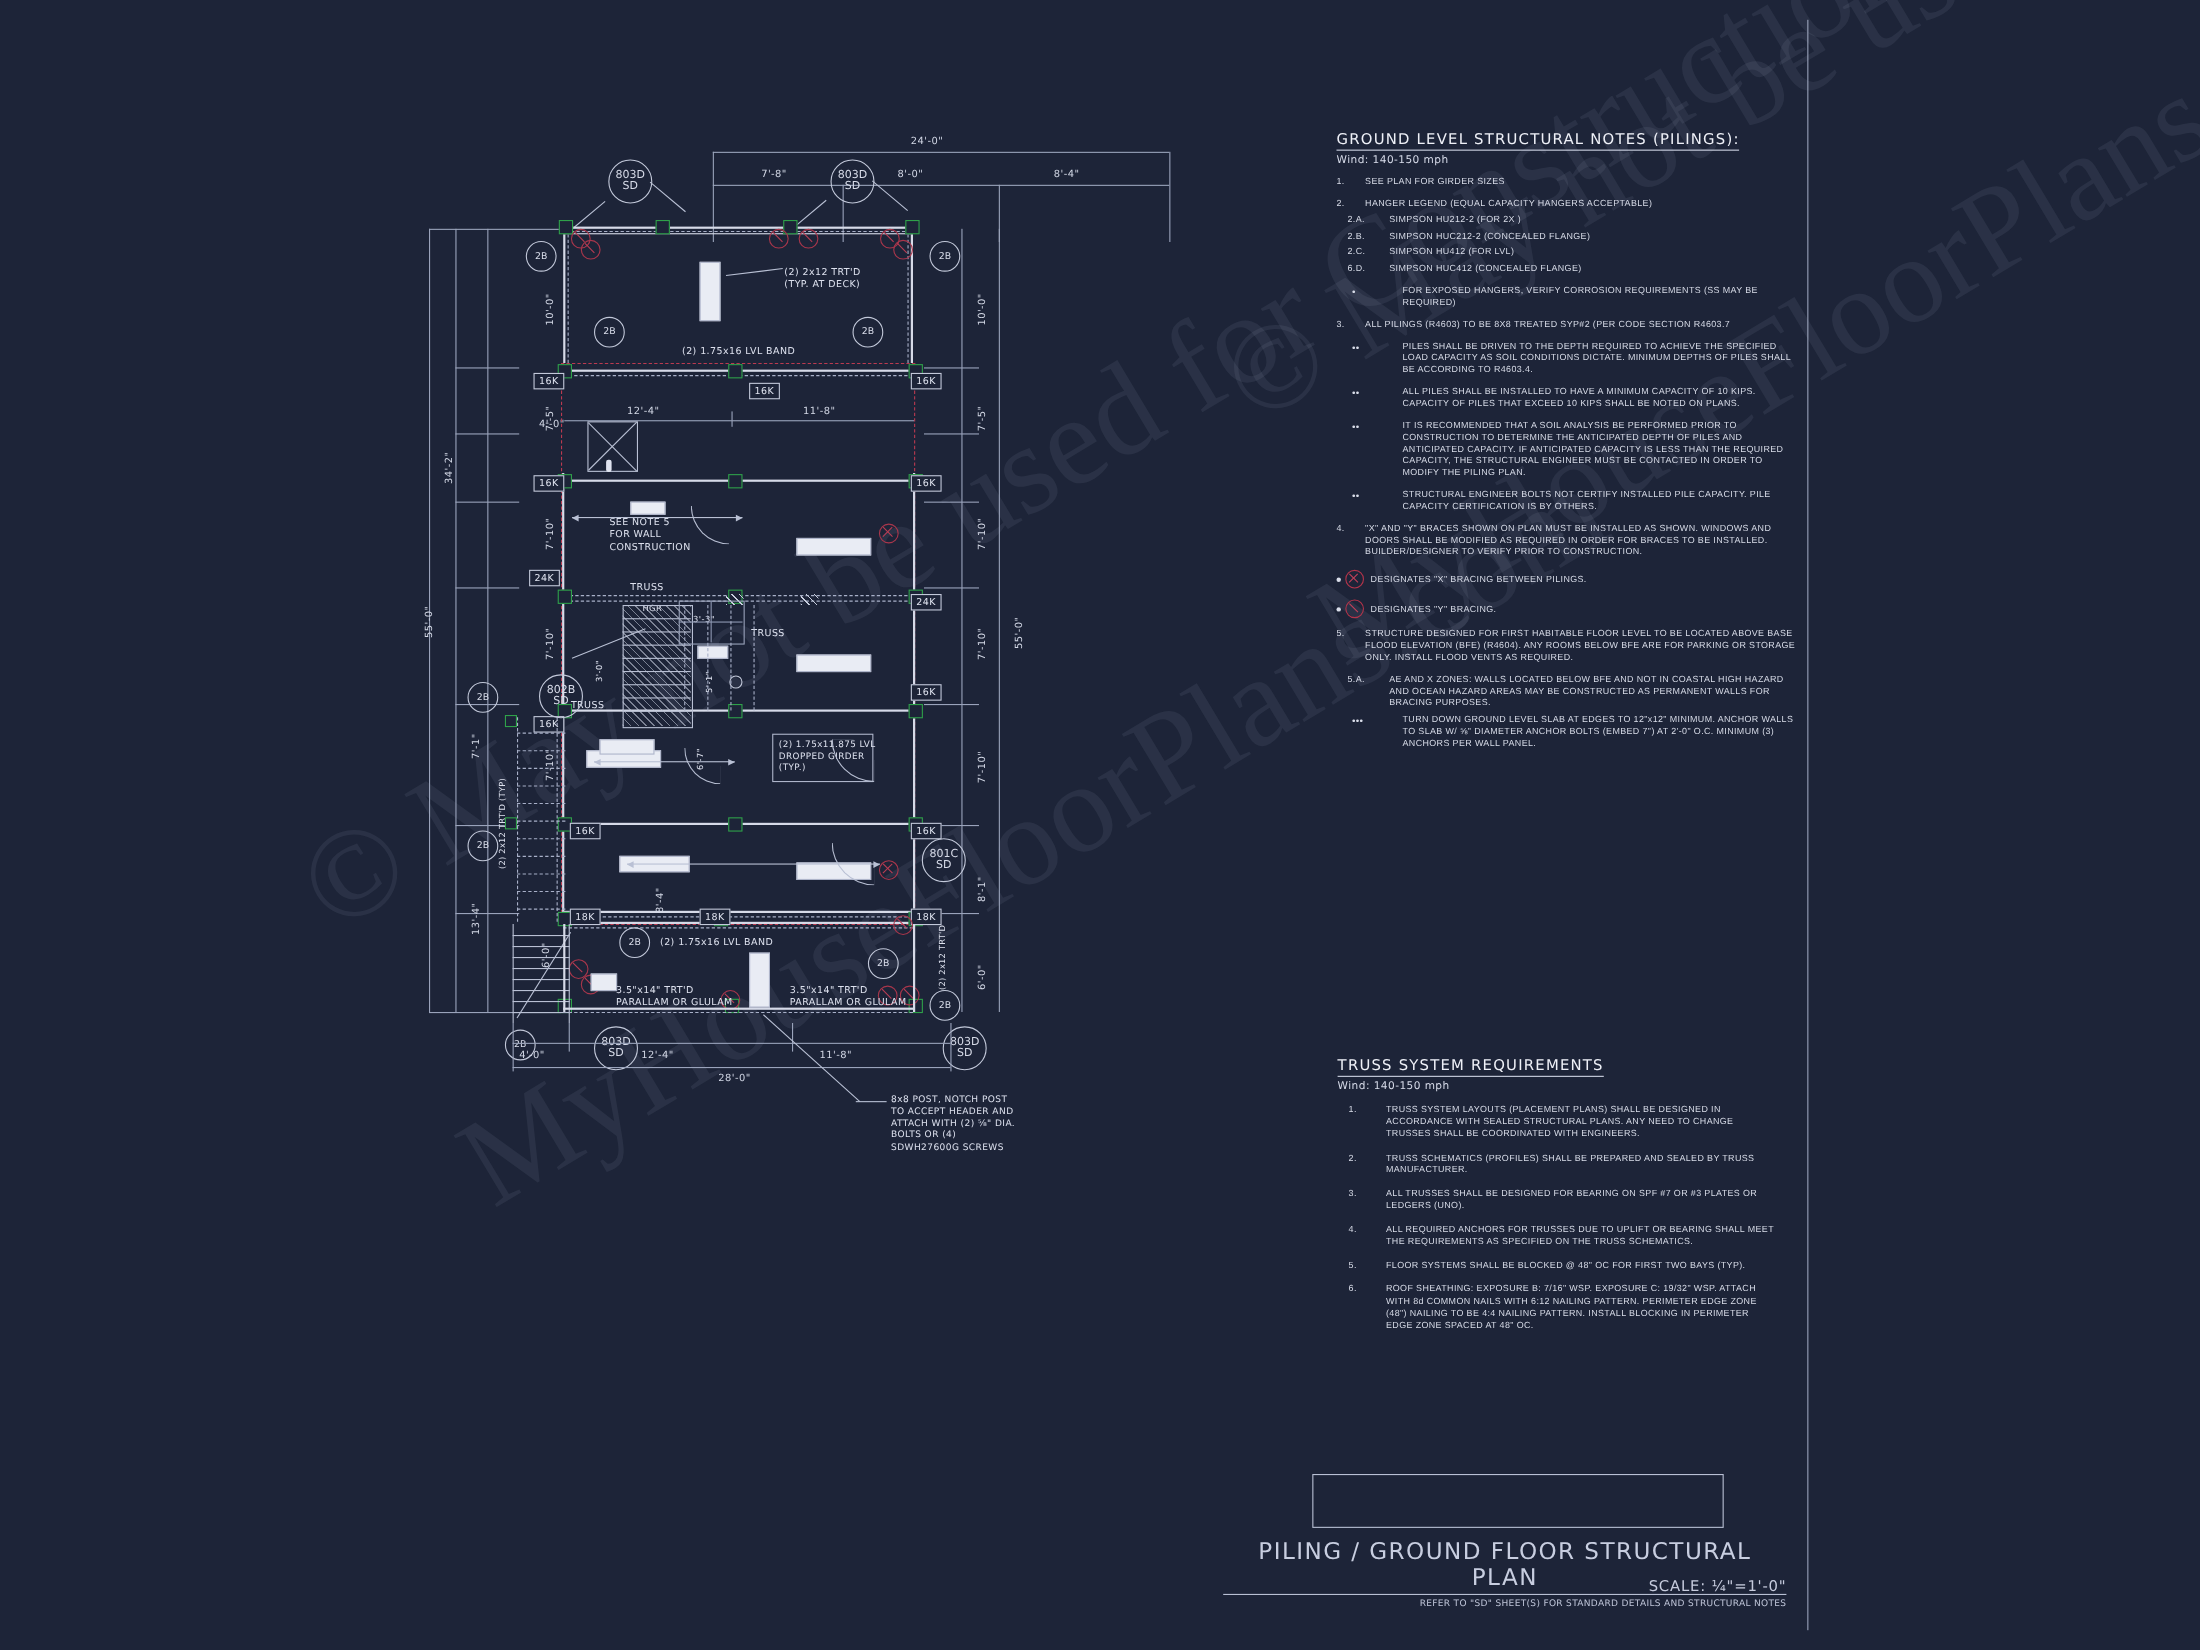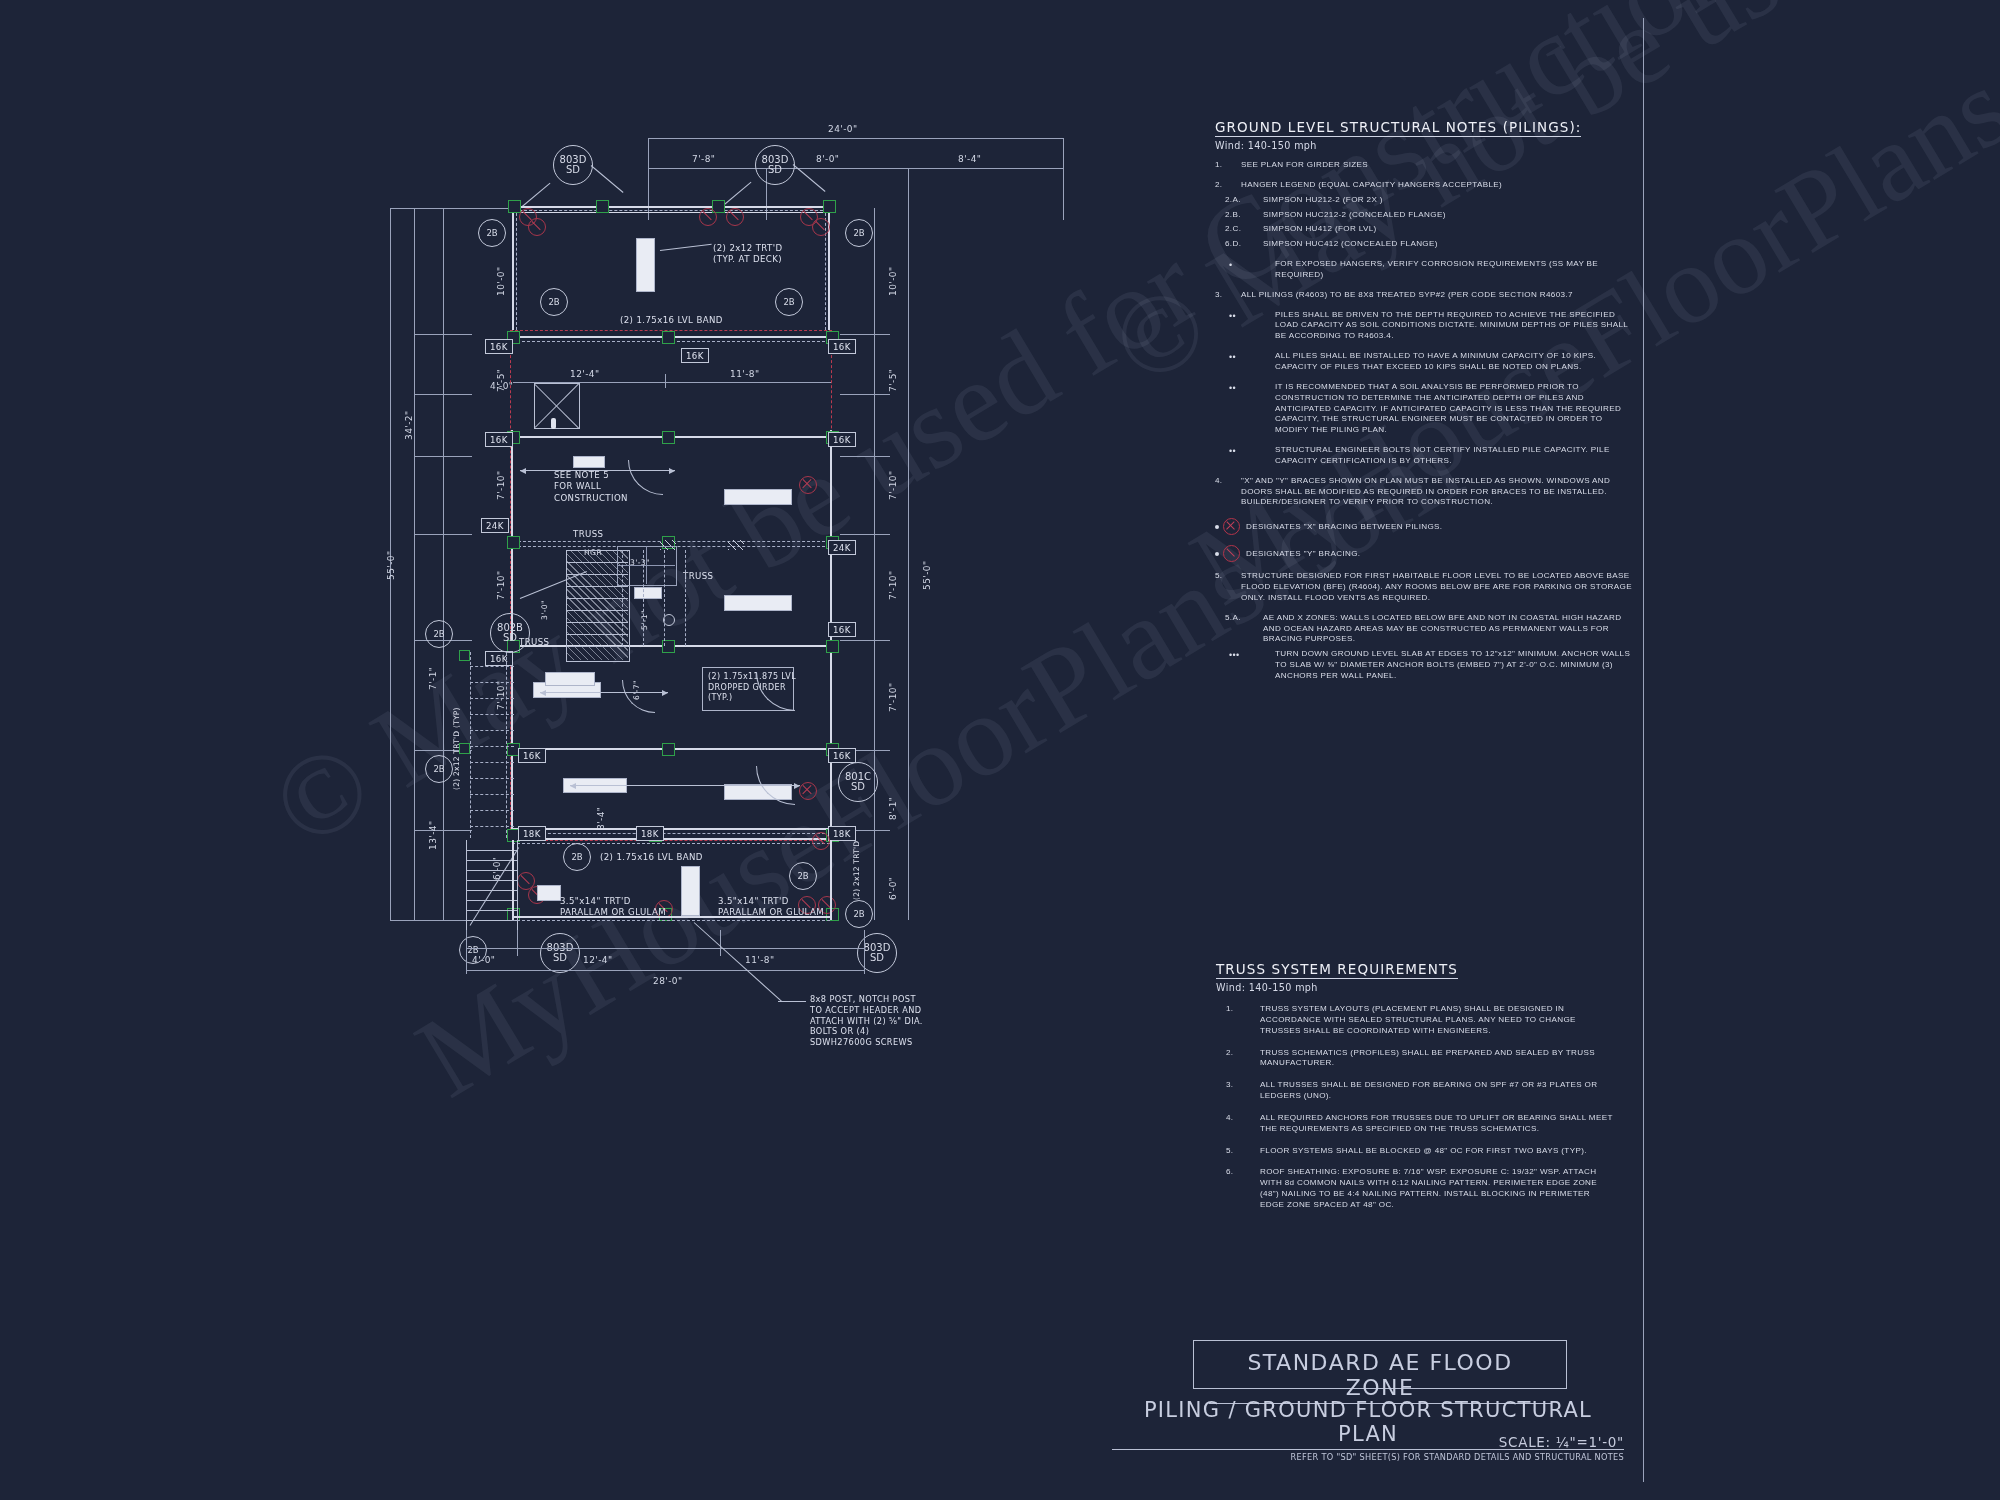--- a/index.html
+++ b/index.html
@@ -292,21 +292,20 @@
       <div class="note-num">5.</div>
       <div class="note-body">FLOOR SYSTEMS SHALL BE BLOCKED @ 48" OC FOR FIRST TWO BAYS (TYP).</div>
     </div>
     <div class="note-row">
       <div class="note-num">6.</div>
       <div class="note-body">ROOF SHEATHING: EXPOSURE B: 7/16" WSP. EXPOSURE C: 19/32" WSP. ATTACH WITH 8d COMMON NAILS WITH 6:12 NAILING PATTERN. PERIMETER EDGE ZONE (48") NAILING TO BE 4:4 NAILING PATTERN. INSTALL BLOCKING IN PERIMETER EDGE ZONE SPACED AT 48" OC.</div>
     </div>
   </div>
 
   <div class="flood-box"></div>
-  <div class="flood-txt">STANDARD AE FLOOD ZONE</div>
   <div class="plan-title">PILING / GROUND FLOOR STRUCTURAL PLAN</div>
   <div class="plan-scale">SCALE: ¼"=1'-0"</div>
   <div class="plan-refer">REFER TO "SD" SHEET(S) FOR STANDARD DETAILS AND STRUCTURAL NOTES</div>
 
   <div>
 
     <div class="ln h dim" style="left:648px;top:138px;width:415px;"></div>
     <div class="ln v dim" style="left:648px;top:138px;height:82px;"></div>
     <div class="ln v dim" style="left:1063px;top:138px;height:82px;"></div>
     <div class="dimtxt" style="left:828px;top:124px;">24'-0"</div>

